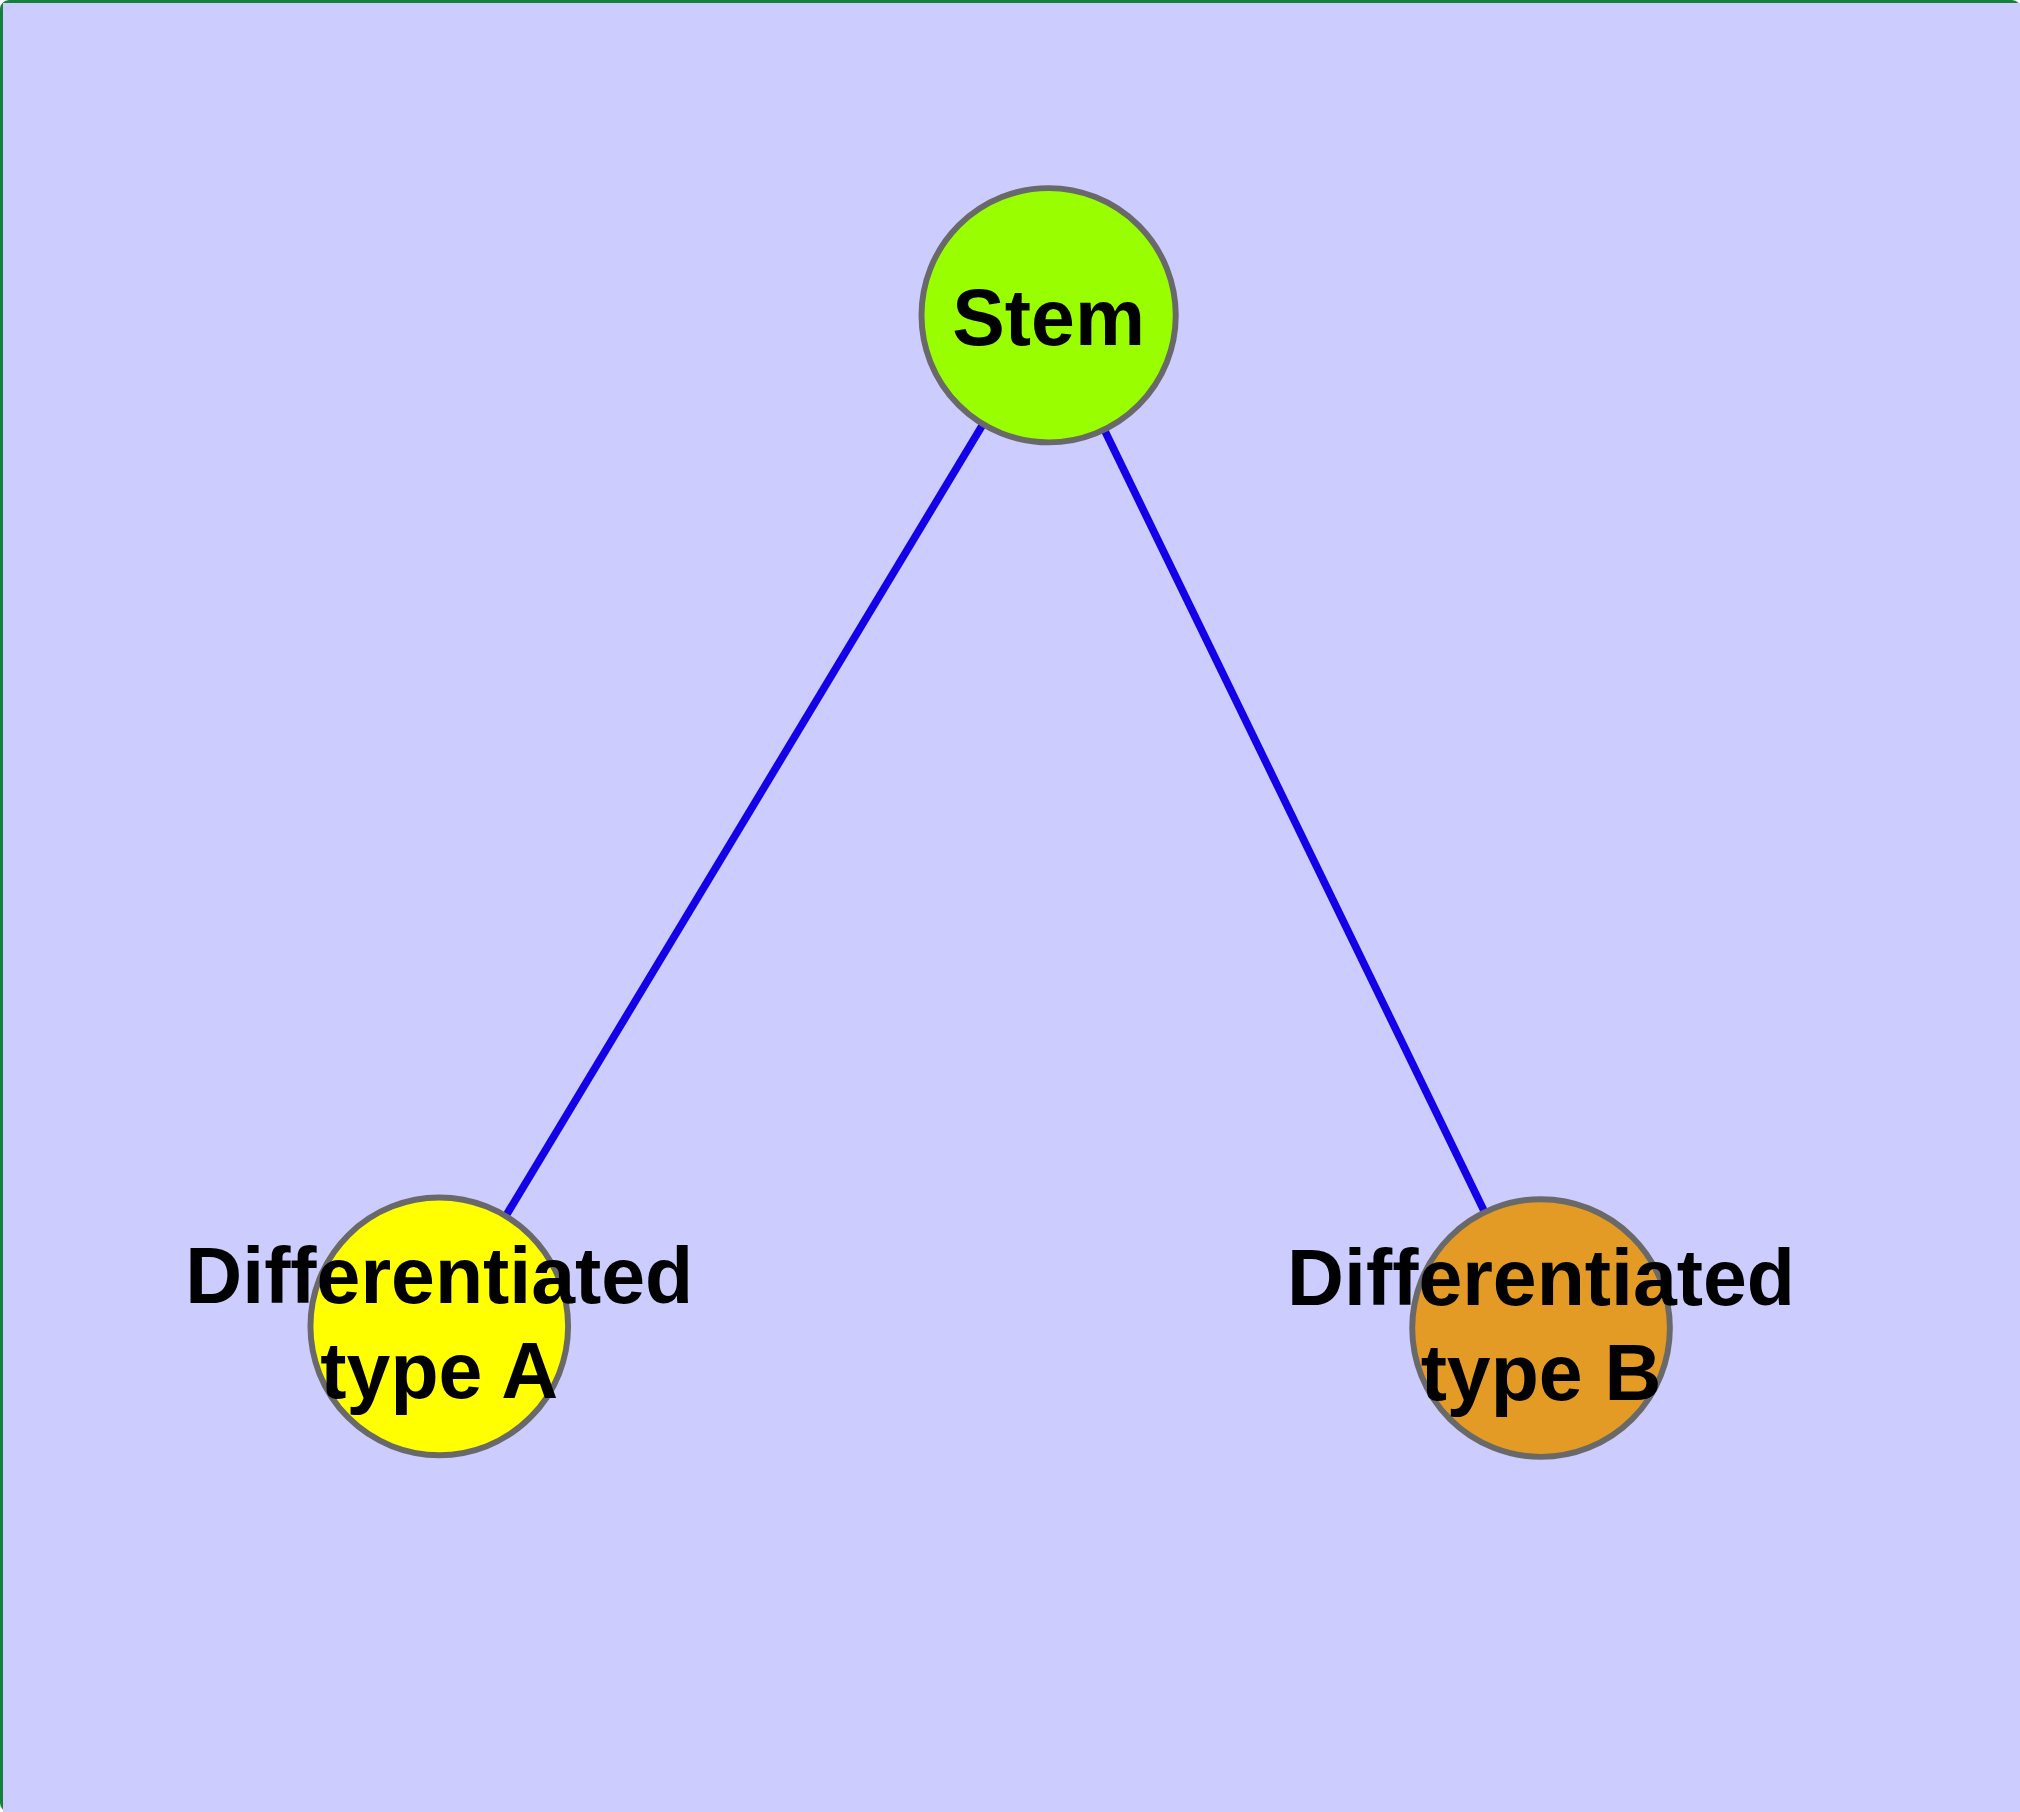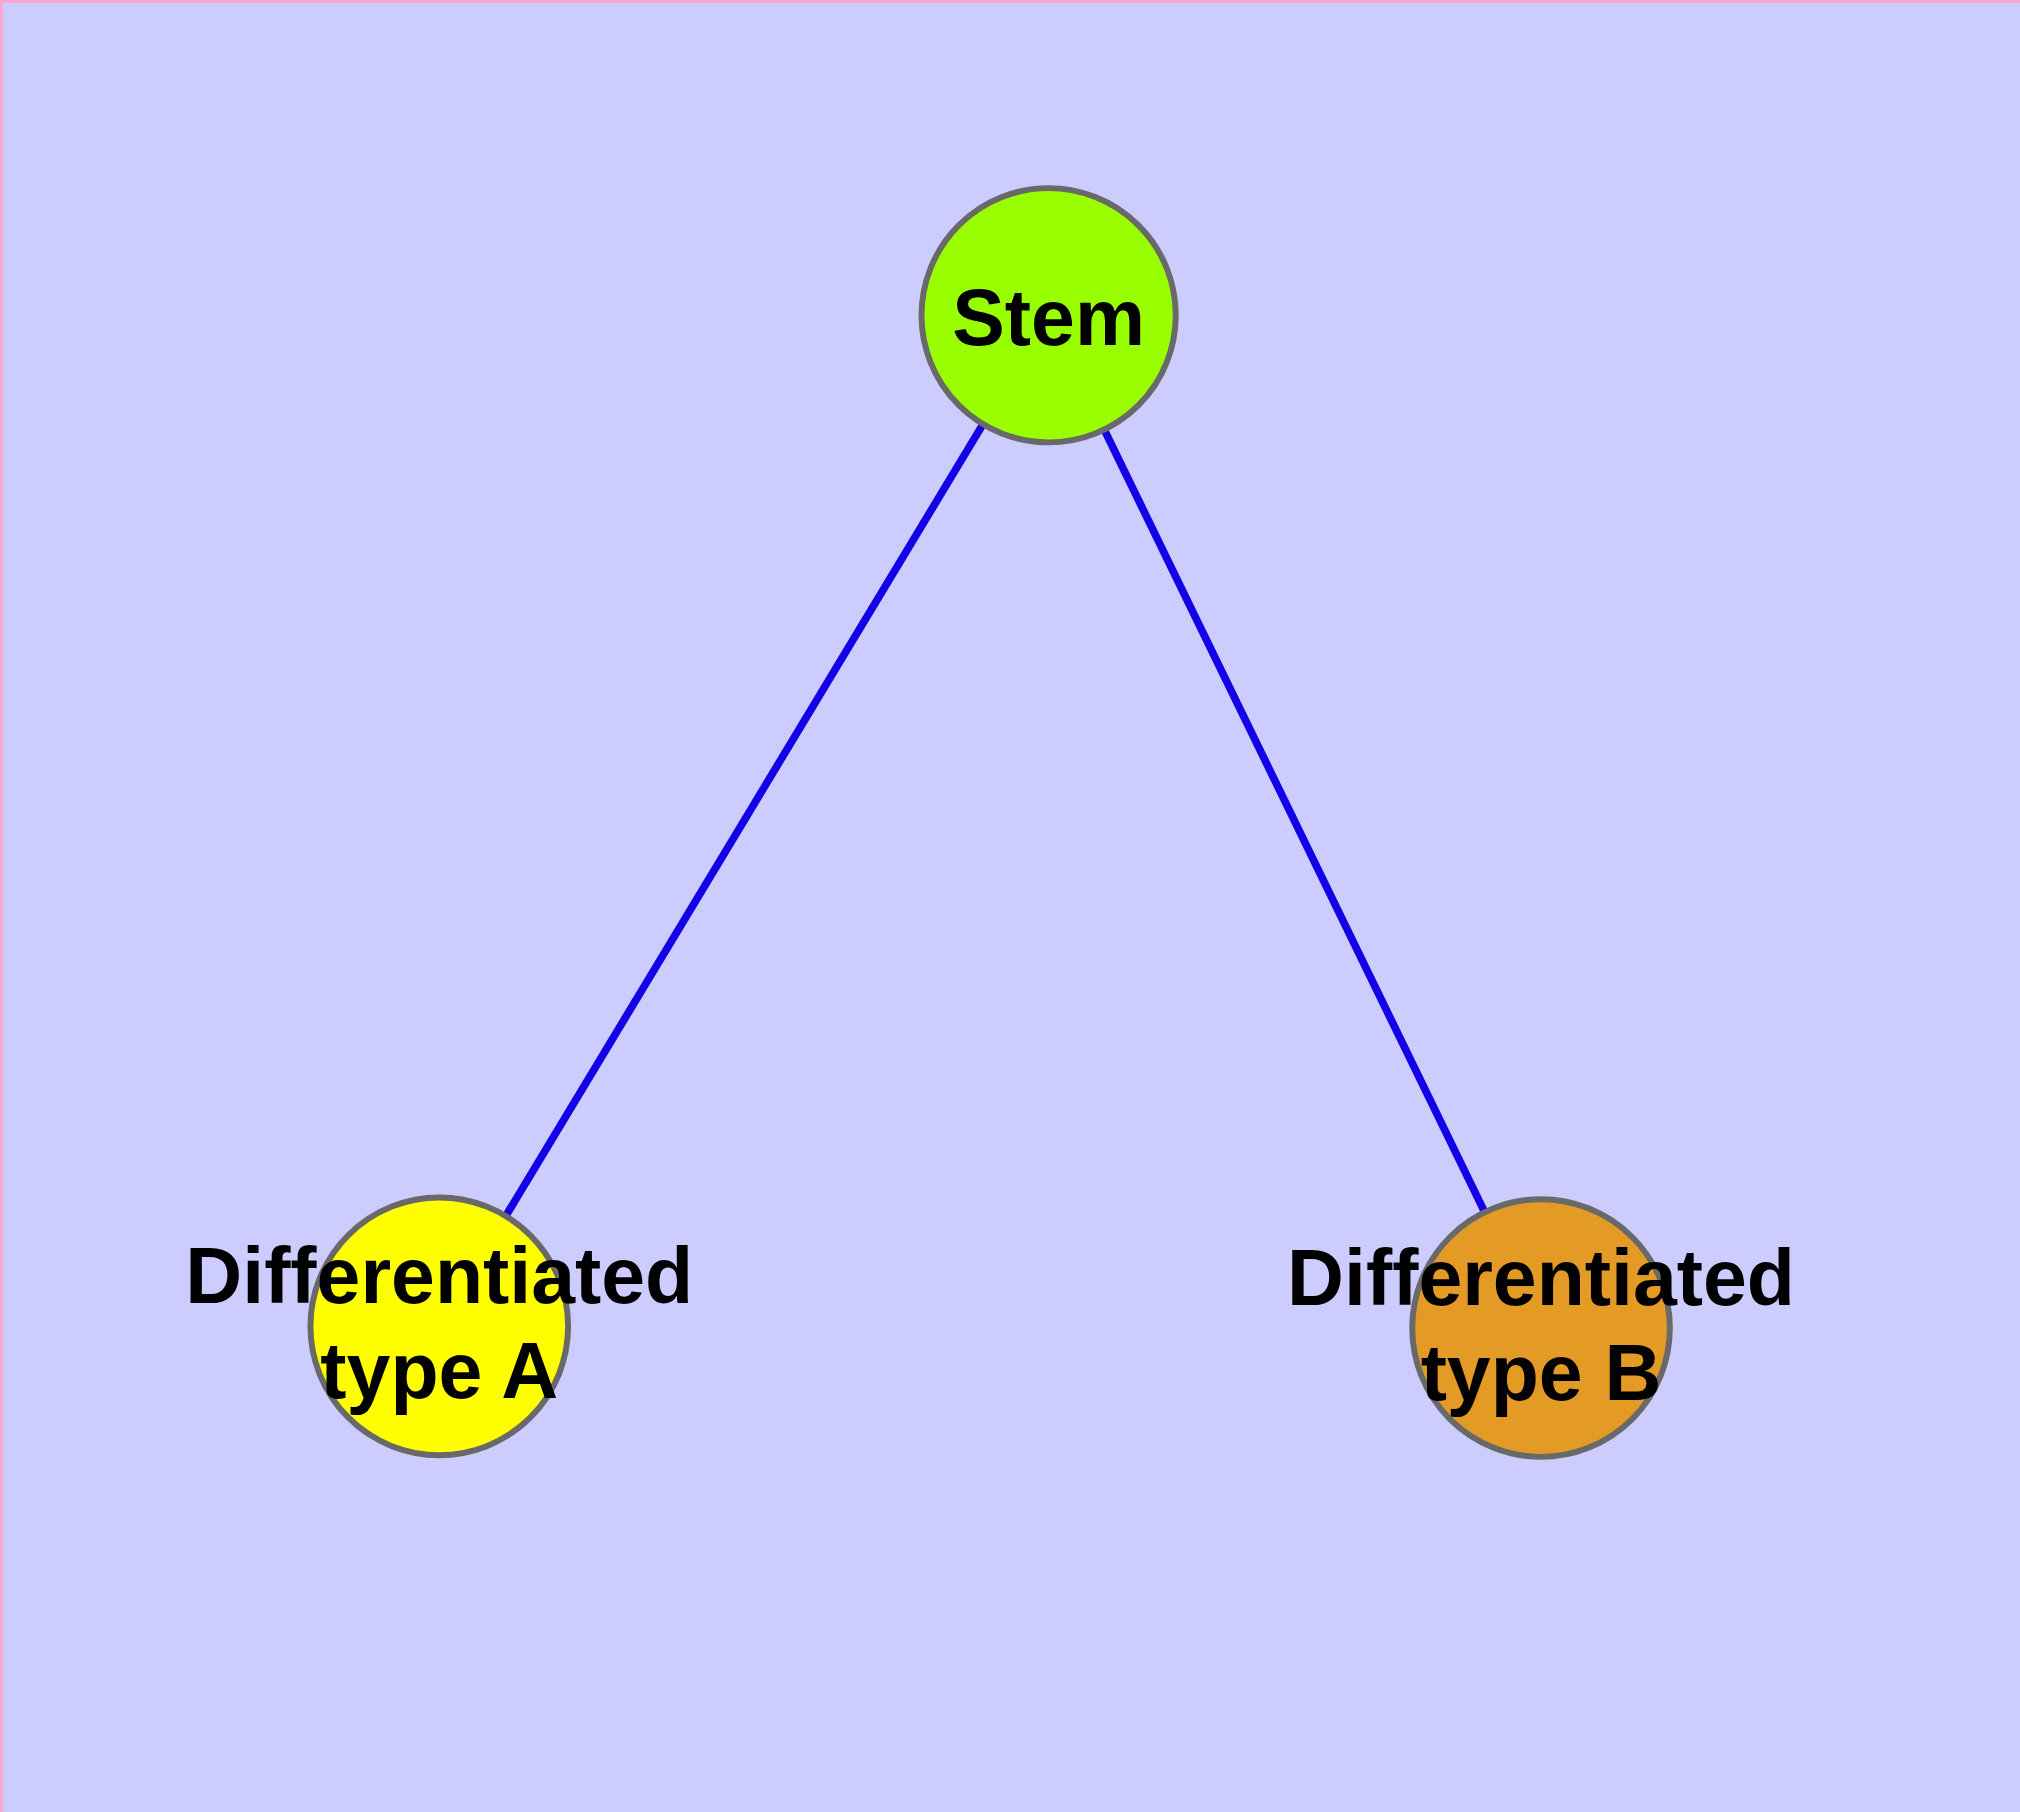--- a/index.html
+++ b/index.html
@@ -58,21 +58,21 @@
     fill: #000000;
     text-anchor: middle;
     dominant-baseline: middle;
     paint-order: normal;
     white-space: pre;
   }
 </style>
 </head>
 <body>
 
-<div id="graph-canvas" style="background: #f9a8d4;">
+<div id="graph-canvas" style="background: #15803d; border-radius: 9px;">
 
   <div id="plot-background" style="background: rgb(204, 204, 255);"></div>
 
   <svg id="graph-svg" viewBox="0 0 2384 2138" xmlns="http://www.w3.org/2000/svg">
 
     <g>
       <line class="graph-edge" x1="1237" y1="372" x2="518" y2="1565" stroke="#1400e6" stroke-width="9"></line>
       <line class="graph-edge" x1="1237" y1="372" x2="1818" y2="1567" stroke="#1400e6" stroke-width="9"></line>
     </g>
 

